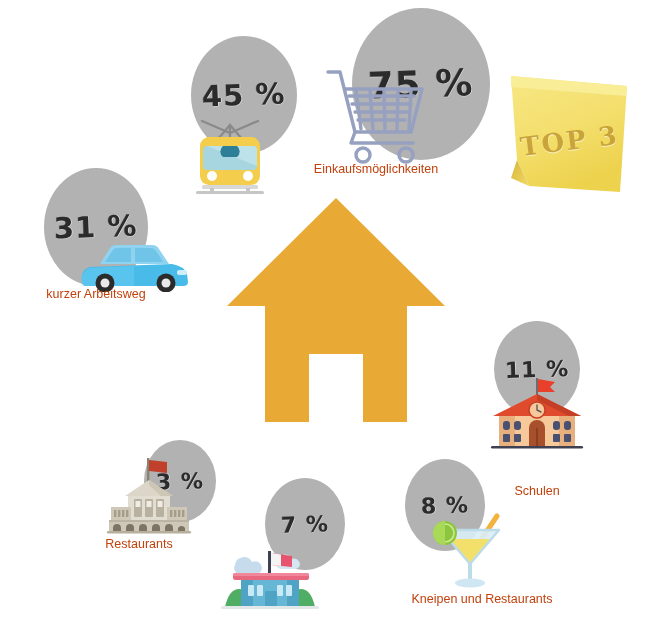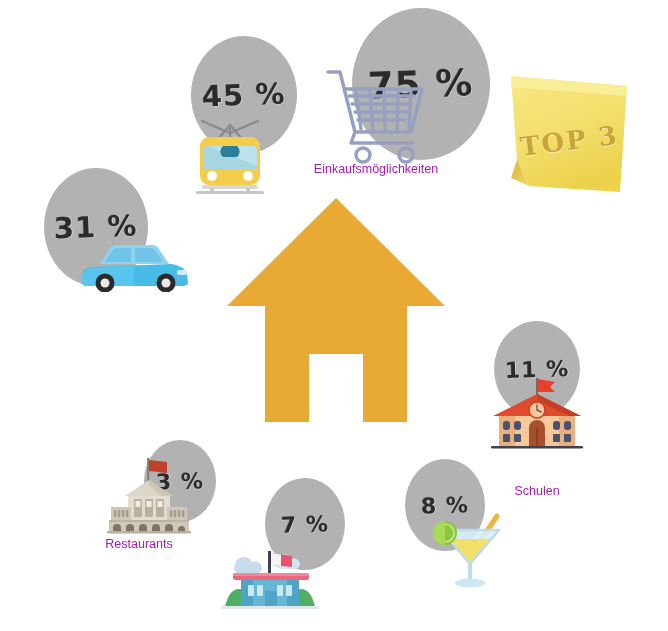--- a/index.html
+++ b/index.html
@@ -38,21 +38,21 @@
        0.6px 0 0 rgba(255,255,255,.55),
       -0.6px 0 0 rgba(40,40,40,.35),
        0 0.7px 0 rgba(255,255,255,.35);
   }
 
   
   .caption {
     position: absolute;
     font-family: "Liberation Sans", sans-serif;
     font-size: 12.5px;
-    color: #a21caf;
+    color: #c2410c;
     white-space: nowrap;
     text-align: center;
   }
 
   
   .icon {
     position: absolute;
   }
   .icon svg { display: block; }
 
@@ -144,20 +144,21 @@
       <path d="M8 42 Q6 30 16 27 L98 24 Q110 26 113 34 L114 42 Q114 46 109 46 L13 46 Q8 46 8 42 Z" fill="#49bbe8"></path>
       <path d="M8 42 Q6 32 16 28 L60 26 L60 46 L13 46 Q8 46 8 42 Z" fill="#59c5ee"></path>
       <rect x="103" y="30" width="10" height="5" rx="2" fill="#cfeefb"></rect>
 
       <circle cx="31" cy="43" r="9.5" fill="#2b2b2b"></circle>
       <circle cx="31" cy="43" r="4.5" fill="#e9e9e9"></circle>
       <circle cx="92" cy="43" r="9.5" fill="#2b2b2b"></circle>
       <circle cx="92" cy="43" r="4.5" fill="#e9e9e9"></circle>
     </svg>
   </div>
+  <div class="caption" style="left:26px; top:287px; width:140px;">kurzer Arbeitsweg</div>
 
   <div class="sticky" style="left:507px; top:74px;">
     <svg width="125" height="125" viewBox="0 0 125 125">
       <defs>
         <linearGradient id="stickyG" x1="0" y1="0" x2="0.4" y2="1">
           <stop offset="0" stop-color="#f7e784"></stop>
           <stop offset="0.55" stop-color="#f4df6d"></stop>
           <stop offset="1" stop-color="#edd24e"></stop>
         </linearGradient>
         <linearGradient id="curlG" x1="0" y1="0" x2="1" y2="1">
@@ -225,20 +226,21 @@
       <path d="M12 22 L70 22 L41 56 Z" fill="none" stroke="#bcdcea" stroke-width="2.4" stroke-linejoin="round"></path>
 
       <rect x="39" y="55" width="4" height="18" fill="#bcdcea"></rect>
       <ellipse cx="41" cy="75" rx="15" ry="4.5" fill="#cfe7f2"></ellipse>
 
       <circle cx="16" cy="25" r="12" fill="#8cc63f"></circle>
       <path d="M16 13 A12 12 0 0 0 16 37 Z" fill="#a8d957"></path>
       <path d="M16 16 A9 9 0 0 1 16 34" fill="none" stroke="#cfe98f" stroke-width="1.6"></path>
     </svg>
   </div>
+  <div class="caption" style="left:397px; top:592px; width:170px;">Kneipen und Restaurants</div>
 
   <div class="bubble" style="left:265px; top:478px; width:80px; height:92px;">
     <span class="pct" style="font-size:22px;">7 %</span>
   </div>
   <div class="icon" style="left:215px; top:545px;">
     <svg width="110" height="68" viewBox="0 0 110 68">
 
       <path d="M20 20 a9 9 0 0 1 17 -3 a7 7 0 0 1 10 6 a6 6 0 0 1 -6 6 L24 29 a6 6 0 0 1 -4 -9 z" fill="#c6dcec"></path>
       <path d="M62 16 a8 8 0 0 1 15 -2 a6 6 0 0 1 8 5 a5 5 0 0 1 -5 5 L66 24 a5 5 0 0 1 -4 -8 z" fill="#d4e6f2"></path>
 

